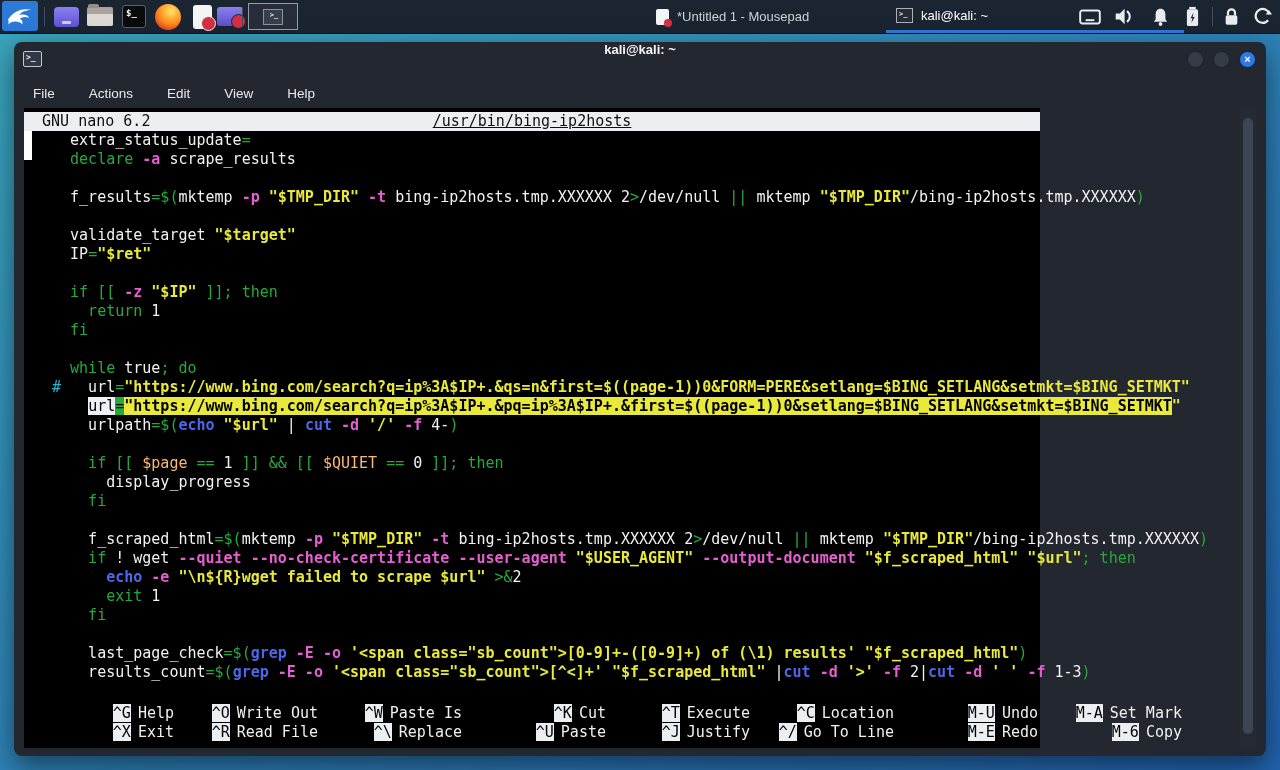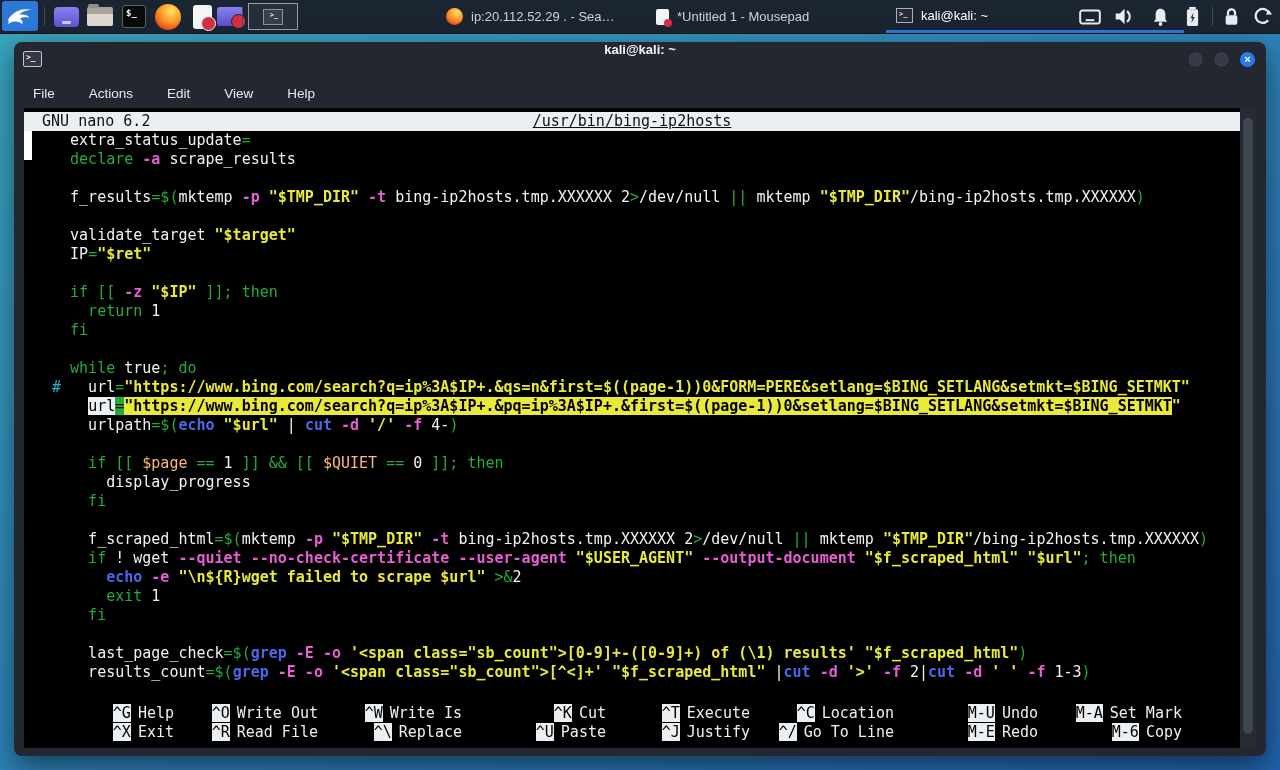--- a/index.html
+++ b/index.html
@@ -38,21 +38,21 @@
   .titlebar{position:absolute;left:0;top:0;width:100%;height:36px;}
   .tb-icon{position:absolute;left:9px;top:9px;width:19px;height:16px;background:#323845;border:1px solid #c3c8cf;border-radius:2px;color:#e8ecf0;font:bold 8px "DejaVu Sans Mono",monospace;padding:1px 0 0 2px;box-sizing:border-box;}
   .tb-title{position:absolute;left:0;top:0;width:100%;height:36px;line-height:36px;text-align:center;color:#f5f5f5;font:bold 13px "Liberation Sans",sans-serif;}
   .tb-controls{position:absolute;right:10px;top:9px;display:flex;gap:9px;}
   .cbtn{width:17px;height:17px;border-radius:50%;border:1px solid #1c2027;background:#353b47;padding:0;}
   .cbtn.close{background:#2e79e8;color:#fff;font:bold 11px "Liberation Sans",sans-serif;line-height:15px;text-align:center;}
   .menubar{position:absolute;left:0;top:36px;width:100%;height:30px;display:flex;align-items:center;gap:22px;padding-left:13px;}
   .menu-item{background:none;border:none;color:#e8eaec;font:13.5px "Liberation Sans",sans-serif;padding:3px 6px;}
 
   
-  .term{position:absolute;left:10px;top:66px;width:1216px;height:640px;background:#000;font:15px/19px "DejaVu Sans Mono",monospace;color:#f2f2f2;}
+  .term{position:absolute;left:10px;top:66px;width:1016px;height:640px;background:#000;font:15px/19px "DejaVu Sans Mono",monospace;color:#f2f2f2;}
   .scrollcol{position:absolute;left:1226px;top:66px;width:16px;height:640px;background:#252a33;}
   .scroll-thumb{position:absolute;left:3px;top:10px;width:10px;height:616px;background:#3e4553;border-radius:5px;}
   .nano-header{position:relative;margin-top:4px;height:19px;background:#eceff1;color:#101010;white-space:pre;}
   .nh-left{position:absolute;left:0;top:0;white-space:pre;}
   .nh-center{position:absolute;left:0;top:0;width:100%;text-align:center;text-decoration:underline;}
   .indicator{position:absolute;left:0;top:23px;width:8px;height:29px;background:#fff;}
   #code{position:absolute;left:0;top:23px;width:100%;}
   .code-line{height:19px;white-space:pre;margin-left:28px;}
   .tok-fg{color:#f2f2f2;}
   .tok-green{color:#25aa3c;}
@@ -100,24 +100,20 @@
       </button>
     <button class="launcher" style="left:214px">
         <span class="l-rec"></span>
       </button>
 
     <div class="psep" style="left:242px"></div>
     <button class="winlist-btn">
         <span class="mini-term">&gt;_</span>
       </button>
 
-    <button class="taskbtn" style="left:436px;width:206px">
-      <span class="mini-ff"></span>
-      <span class="t-title">ip:20.112.52.29 . - Sea…</span>
-    </button>
     <button class="taskbtn" style="left:646px;width:236px">
       <span class="mini-doc"></span>
       <span class="t-title">*Untitled 1 - Mousepad</span>
     </button>
     <button class="taskbtn active" style="left:886px;width:298px">
       <span class="mini-tm">&gt;_</span>
       <span class="t-title">kali@kali: ~</span>
     </button>
 
     <button class="tray" style="left:1078px">
@@ -212,21 +208,21 @@
           <div class="code-line"><span class="tok-green">      exit</span><span class="tok-fg"> 1</span></div>
           <div class="code-line"><span class="tok-green">    fi</span></div>
           <div class="code-line">&nbsp;</div>
           <div class="code-line"><span class="tok-fg">    last_page_check</span><span class="tok-green">=$(</span><span class="tok-blue">grep</span><span class="tok-fg"> </span><span class="tok-mag">-E -o</span><span class="tok-fg"> </span><span class="tok-yel">'&lt;span class="sb_count"&gt;[0-9]+-([0-9]+) of (\1) results'</span><span class="tok-fg"> </span><span class="tok-yel">"$f_scraped_html"</span><span class="tok-green">)</span></div>
           <div class="code-line"><span class="tok-fg">    results_count</span><span class="tok-green">=$(</span><span class="tok-blue">grep</span><span class="tok-fg"> </span><span class="tok-mag">-E -o</span><span class="tok-fg"> </span><span class="tok-yel">'&lt;span class="sb_count"&gt;[^&lt;]+'</span><span class="tok-fg"> </span><span class="tok-yel">"$f_scraped_html"</span><span class="tok-fg"> |</span><span class="tok-blue">cut</span><span class="tok-fg"> </span><span class="tok-mag">-d</span><span class="tok-fg"> </span><span class="tok-yel">'&gt;'</span><span class="tok-fg"> </span><span class="tok-mag">-f</span><span class="tok-fg"> 2</span><span class="tok-fg">|</span><span class="tok-blue">cut</span><span class="tok-fg"> </span><span class="tok-mag">-d</span><span class="tok-fg"> </span><span class="tok-yel">' '</span><span class="tok-fg"> </span><span class="tok-mag">-f</span><span class="tok-fg"> 1-3</span><span class="tok-green">)</span></div>
         </div>
       <div id="shortcuts">
           <div class="sc-row">
             <div class="sc-cell"><span class="sc-key">^G</span><span class="sc-label">Help</span></div>
             <div class="sc-cell"><span class="sc-key">^O</span><span class="sc-label">Write Out</span></div>
-            <div class="sc-cell"><span class="sc-key">^W</span><span class="sc-label">Write Is</span></div>
+            <div class="sc-cell"><span class="sc-key">^W</span><span class="sc-label">Paste Is</span></div>
             <div class="sc-cell"><span class="sc-key">^K</span><span class="sc-label">Cut</span></div>
             <div class="sc-cell"><span class="sc-key">^T</span><span class="sc-label">Execute</span></div>
             <div class="sc-cell"><span class="sc-key">^C</span><span class="sc-label">Location</span></div>
             <div class="sc-cell"><span class="sc-key">M-U</span><span class="sc-label">Undo</span></div>
             <div class="sc-cell"><span class="sc-key">M-A</span><span class="sc-label">Set Mark</span></div>
           </div>
           <div class="sc-row">
             <div class="sc-cell"><span class="sc-key">^X</span><span class="sc-label">Exit</span></div>
             <div class="sc-cell"><span class="sc-key">^R</span><span class="sc-label">Read File</span></div>
             <div class="sc-cell"><span class="sc-key">^\</span><span class="sc-label">Replace</span></div>

